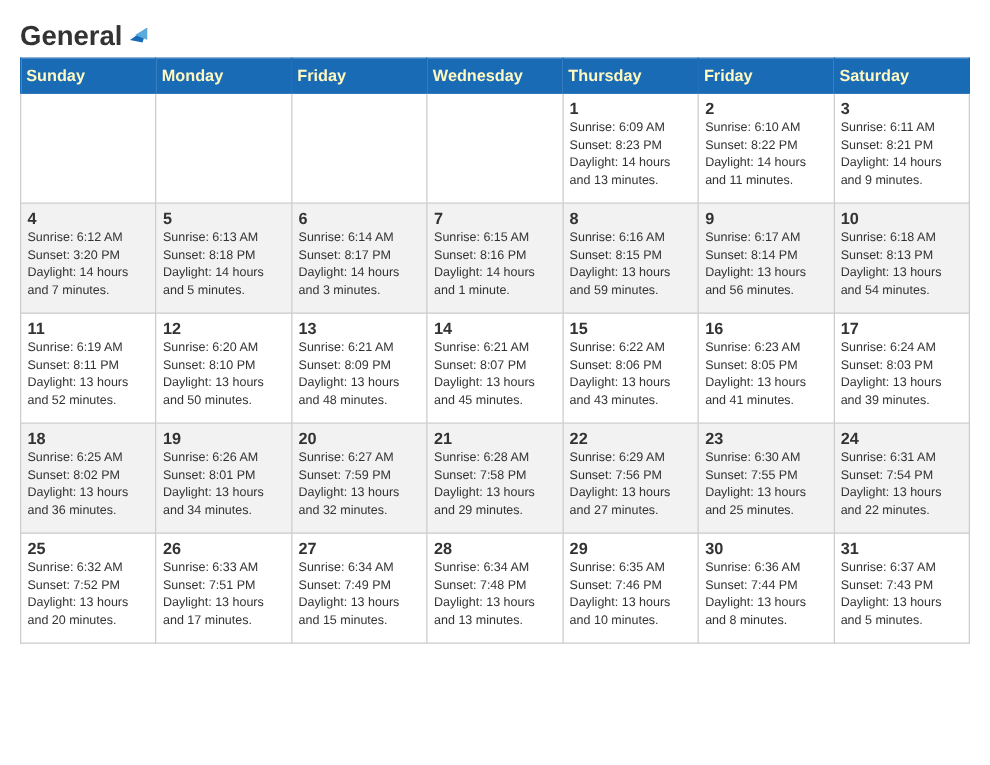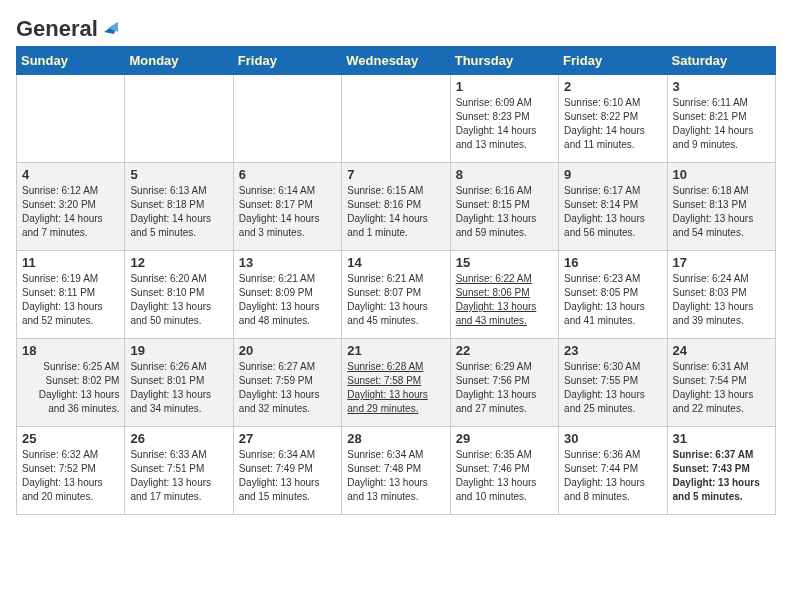--- a/index.html
+++ b/index.html
@@ -211,21 +211,21 @@
         </td>
         <td>
           <span class="day-num">14</span>
           <div class="day-info" style="white-space: pre-line;">Sunrise: 6:21 AM
 Sunset: 8:07 PM
 Daylight: 13 hours
 and 45 minutes.</div>
         </td>
         <td>
           <span class="day-num">15</span>
-          <div class="day-info" style="white-space: pre-line; text-decoration: underline;">Sunrise: 6:22 AM
+          <div class="day-info" style="white-space: pre-line;">Sunrise: 6:22 AM
 Sunset: 8:06 PM
 Daylight: 13 hours
 and 43 minutes.</div>
         </td>
         <td>
           <span class="day-num">16</span>
           <div class="day-info" style="white-space: pre-line;">Sunrise: 6:23 AM
 Sunset: 8:05 PM
 Daylight: 13 hours
 and 41 minutes.</div>
@@ -234,42 +234,42 @@
           <span class="day-num">17</span>
           <div class="day-info" style="white-space: pre-line;">Sunrise: 6:24 AM
 Sunset: 8:03 PM
 Daylight: 13 hours
 and 39 minutes.</div>
         </td>
       </tr>
       <tr>
         <td>
           <span class="day-num">18</span>
-          <div class="day-info" style="white-space: pre-line; text-align: right;">Sunrise: 6:25 AM
+          <div class="day-info" style="white-space: pre-line;">Sunrise: 6:25 AM
 Sunset: 8:02 PM
 Daylight: 13 hours
 and 36 minutes.</div>
         </td>
         <td>
           <span class="day-num">19</span>
           <div class="day-info" style="white-space: pre-line;">Sunrise: 6:26 AM
 Sunset: 8:01 PM
 Daylight: 13 hours
 and 34 minutes.</div>
         </td>
         <td>
           <span class="day-num">20</span>
           <div class="day-info" style="white-space: pre-line;">Sunrise: 6:27 AM
 Sunset: 7:59 PM
 Daylight: 13 hours
 and 32 minutes.</div>
         </td>
         <td>
           <span class="day-num">21</span>
-          <div class="day-info" style="white-space: pre-line; text-decoration: underline;">Sunrise: 6:28 AM
+          <div class="day-info" style="white-space: pre-line;">Sunrise: 6:28 AM
 Sunset: 7:58 PM
 Daylight: 13 hours
 and 29 minutes.</div>
         </td>
         <td>
           <span class="day-num">22</span>
           <div class="day-info" style="white-space: pre-line;">Sunrise: 6:29 AM
 Sunset: 7:56 PM
 Daylight: 13 hours
 and 27 minutes.</div>
@@ -327,20 +327,20 @@
         </td>
         <td>
           <span class="day-num">30</span>
           <div class="day-info" style="white-space: pre-line;">Sunrise: 6:36 AM
 Sunset: 7:44 PM
 Daylight: 13 hours
 and 8 minutes.</div>
         </td>
         <td>
           <span class="day-num">31</span>
-          <div class="day-info" style="white-space: pre-line; font-weight: bold;">Sunrise: 6:37 AM
+          <div class="day-info" style="white-space: pre-line;">Sunrise: 6:37 AM
 Sunset: 7:43 PM
 Daylight: 13 hours
 and 5 minutes.</div>
         </td>
       </tr>
     </tbody>
 </table>
 
 </body></html>

